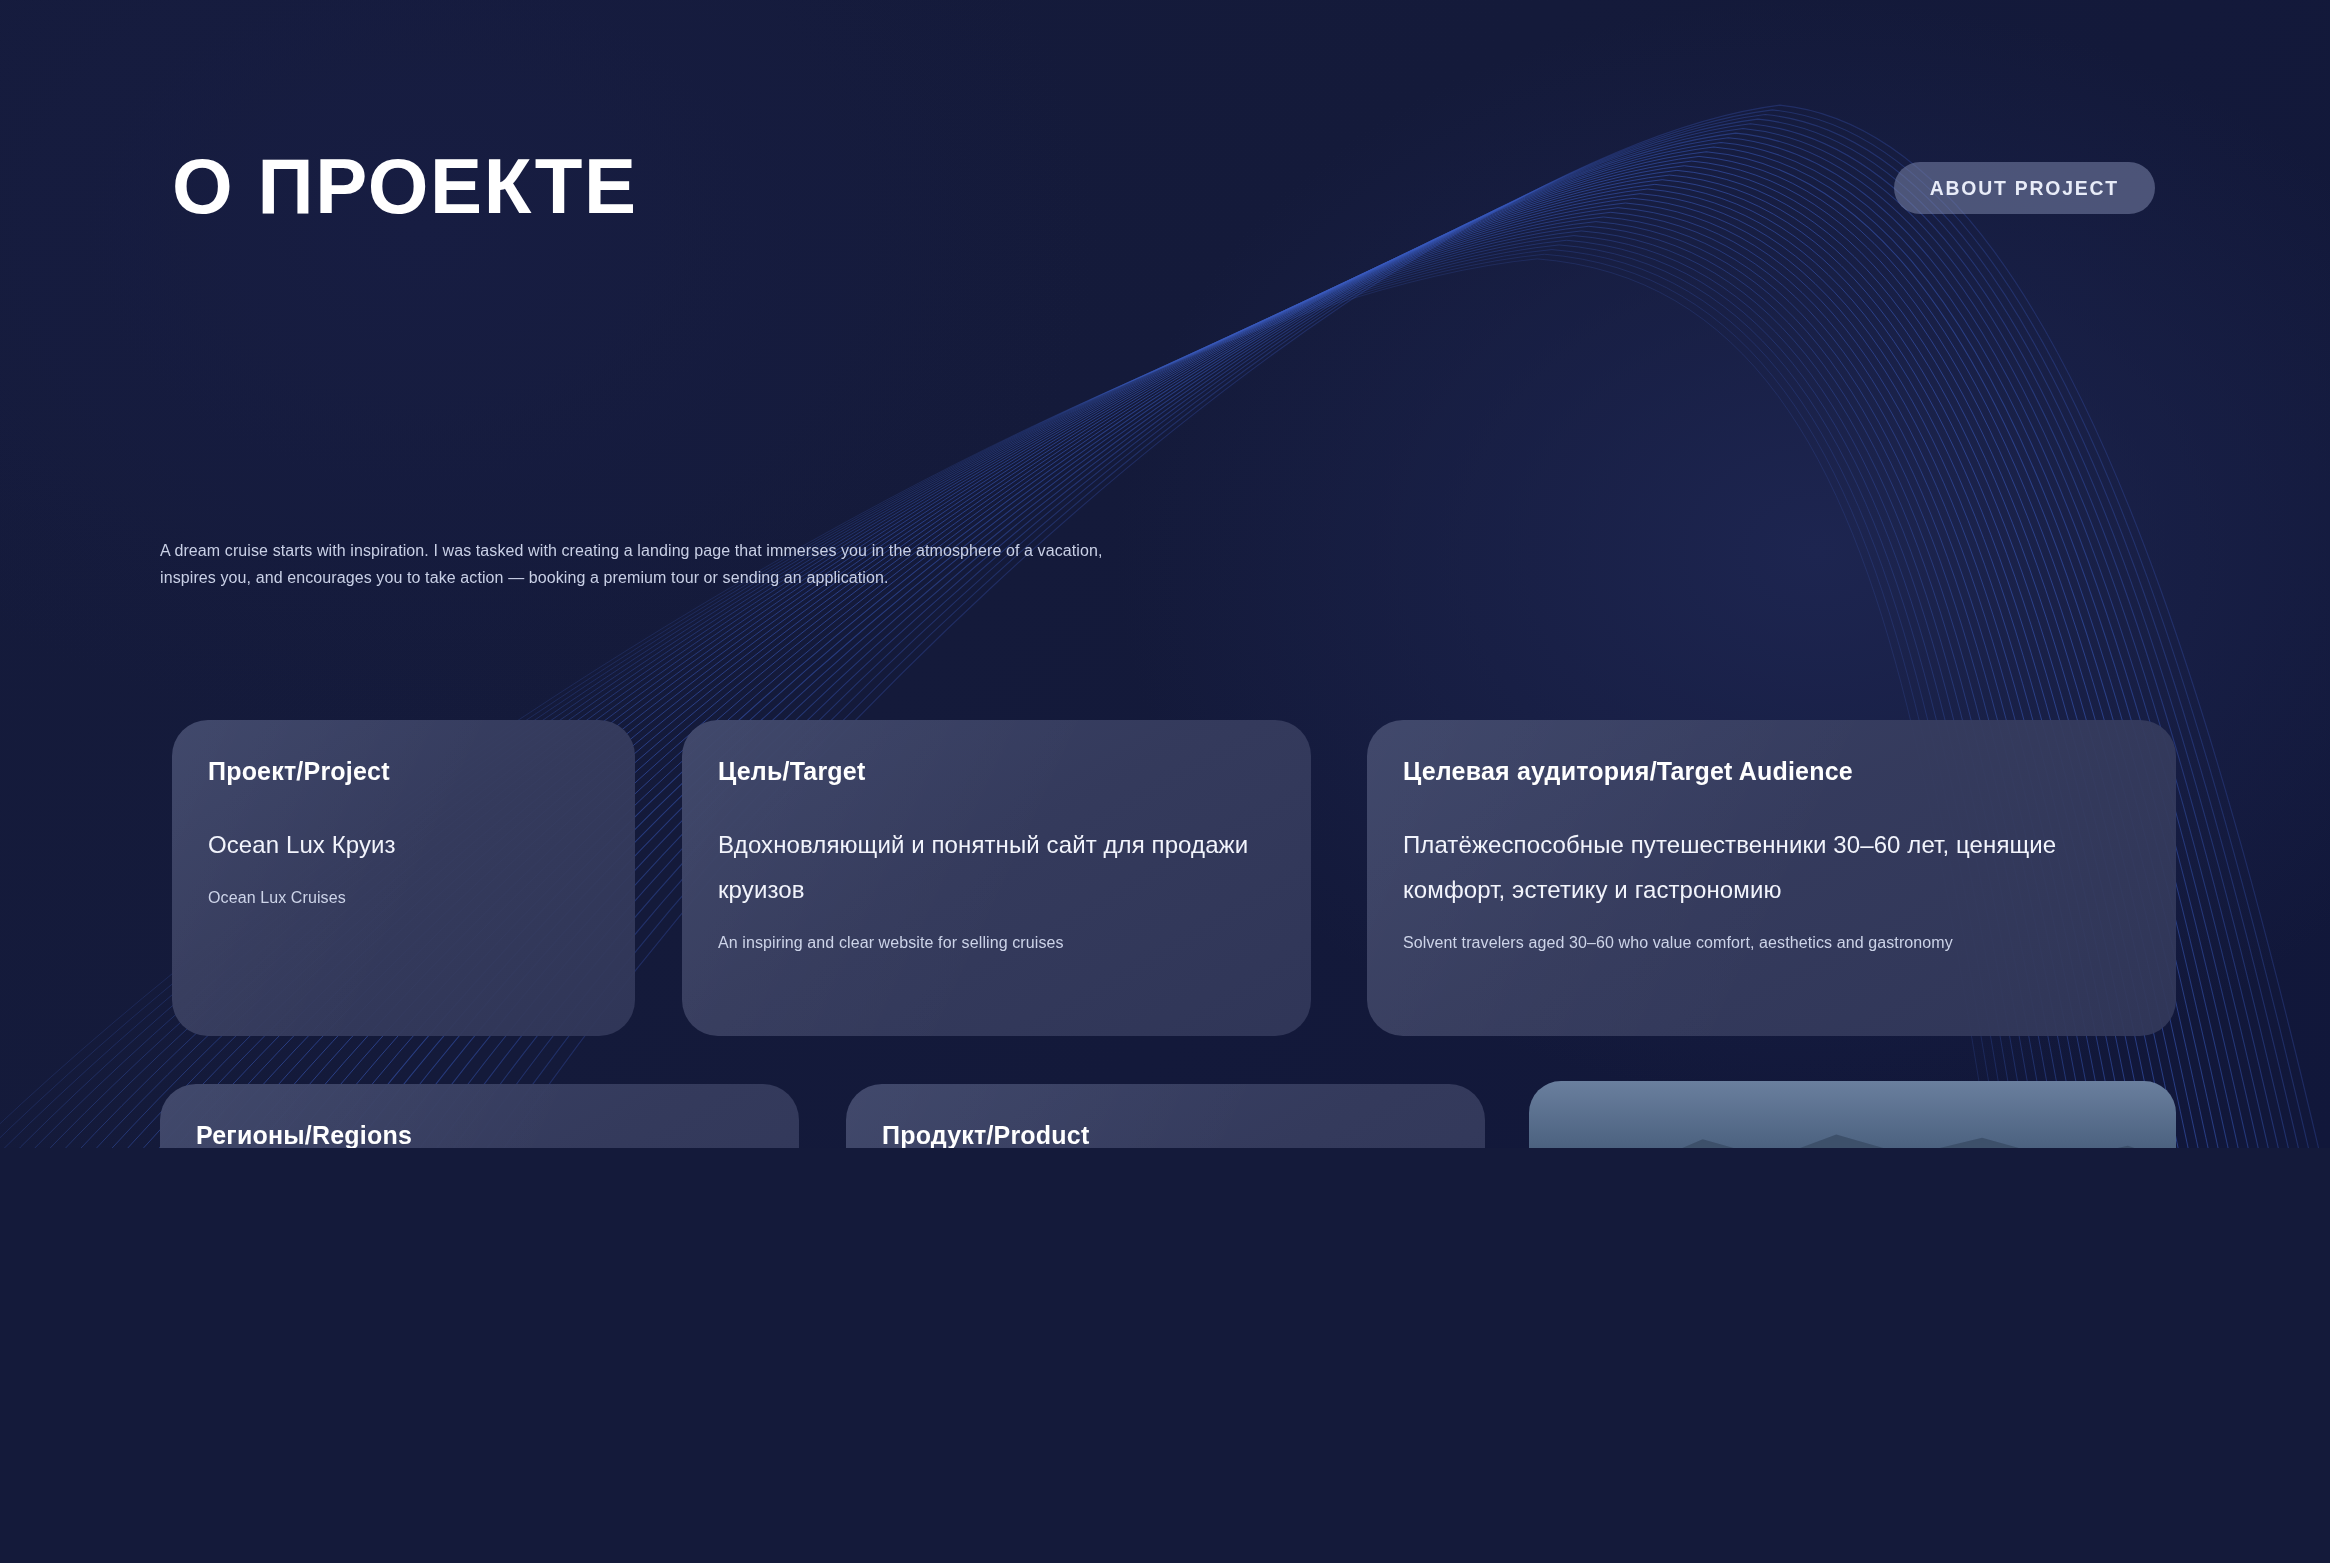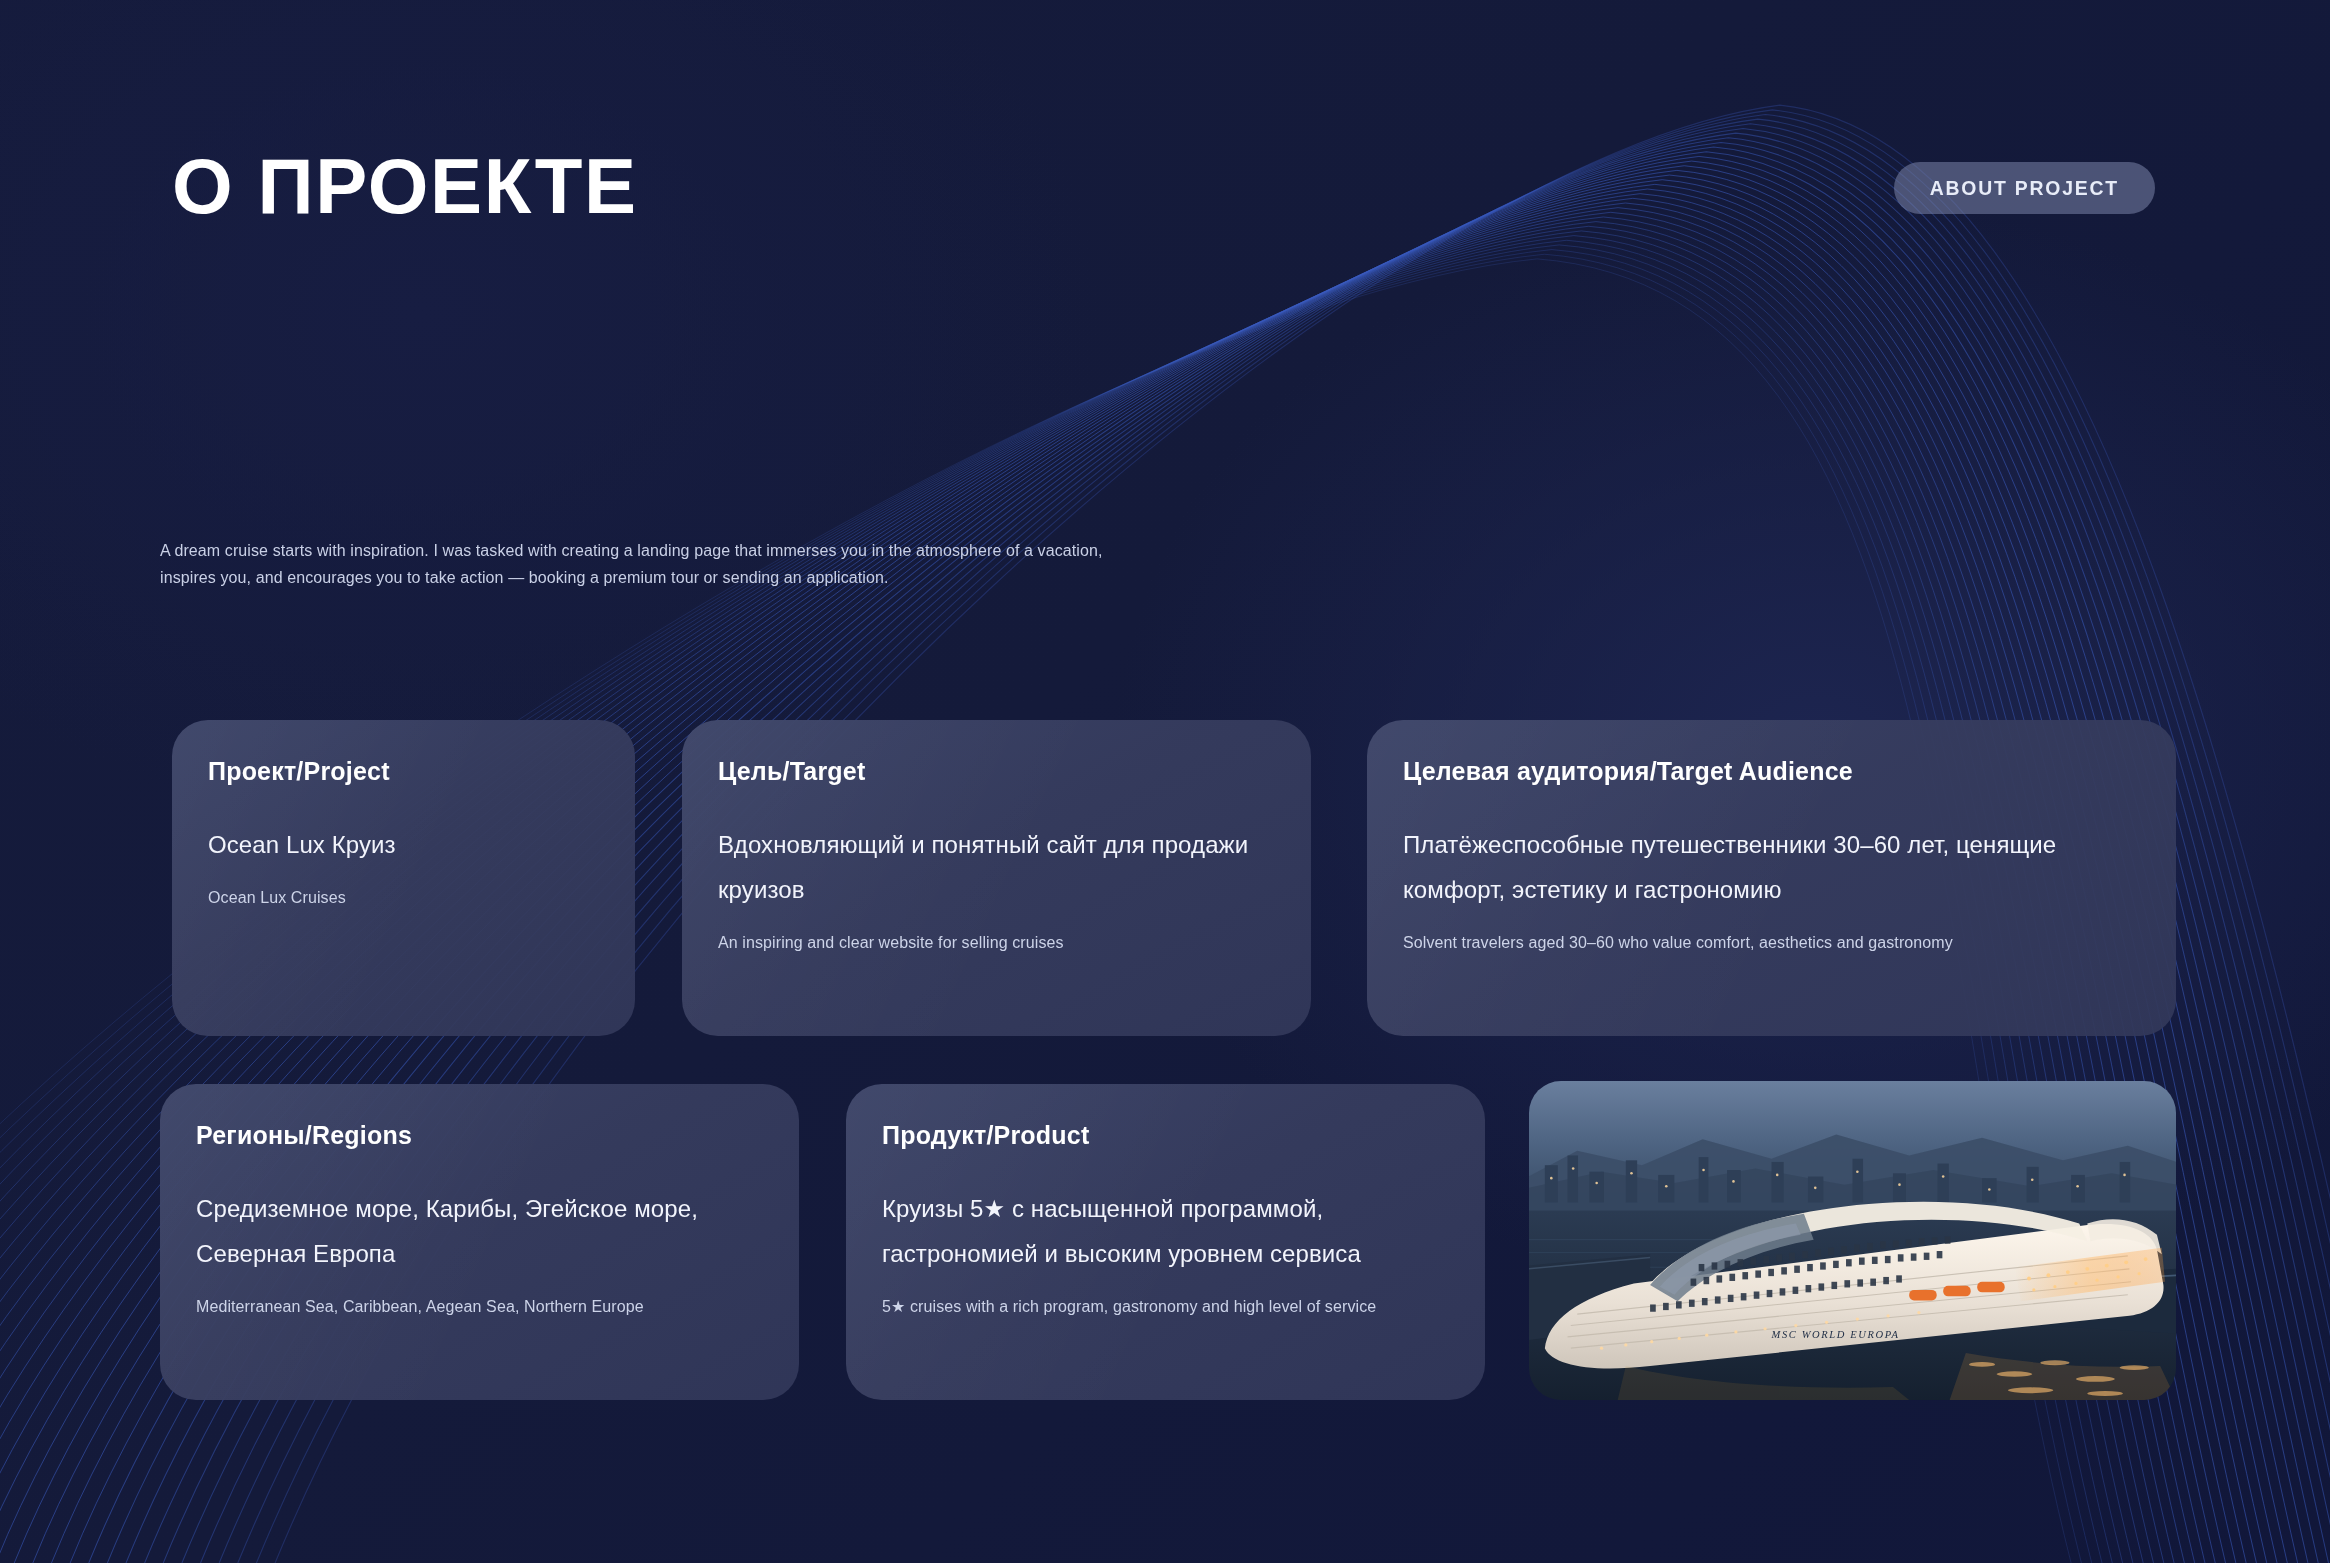--- a/index.html
+++ b/index.html
@@ -6,21 +6,21 @@
 
   html, body {
     width:2330px; height:1563px;
     background:#141a3a;
     font-family:"Liberation Sans", sans-serif;
     overflow:hidden;
   }
 
   #stage {
     position:relative;
-    width:2330px; height:1563px;
+    width:2330px; height:1148px;
     background:
       radial-gradient(ellipse 1133px 890px at 78% 48%, #1d2550 0%, rgba(29,37,80,0) 62%),
       radial-gradient(ellipse 971px 728px at 18% 20%, #171d42 0%, rgba(23,29,66,0) 70%),
       linear-gradient(135deg, #151b3c 0%, #141a3a 45%, #11173a 100%);
     overflow:hidden;
   }
 
   
   #waves {
     position:absolute; inset:0;

